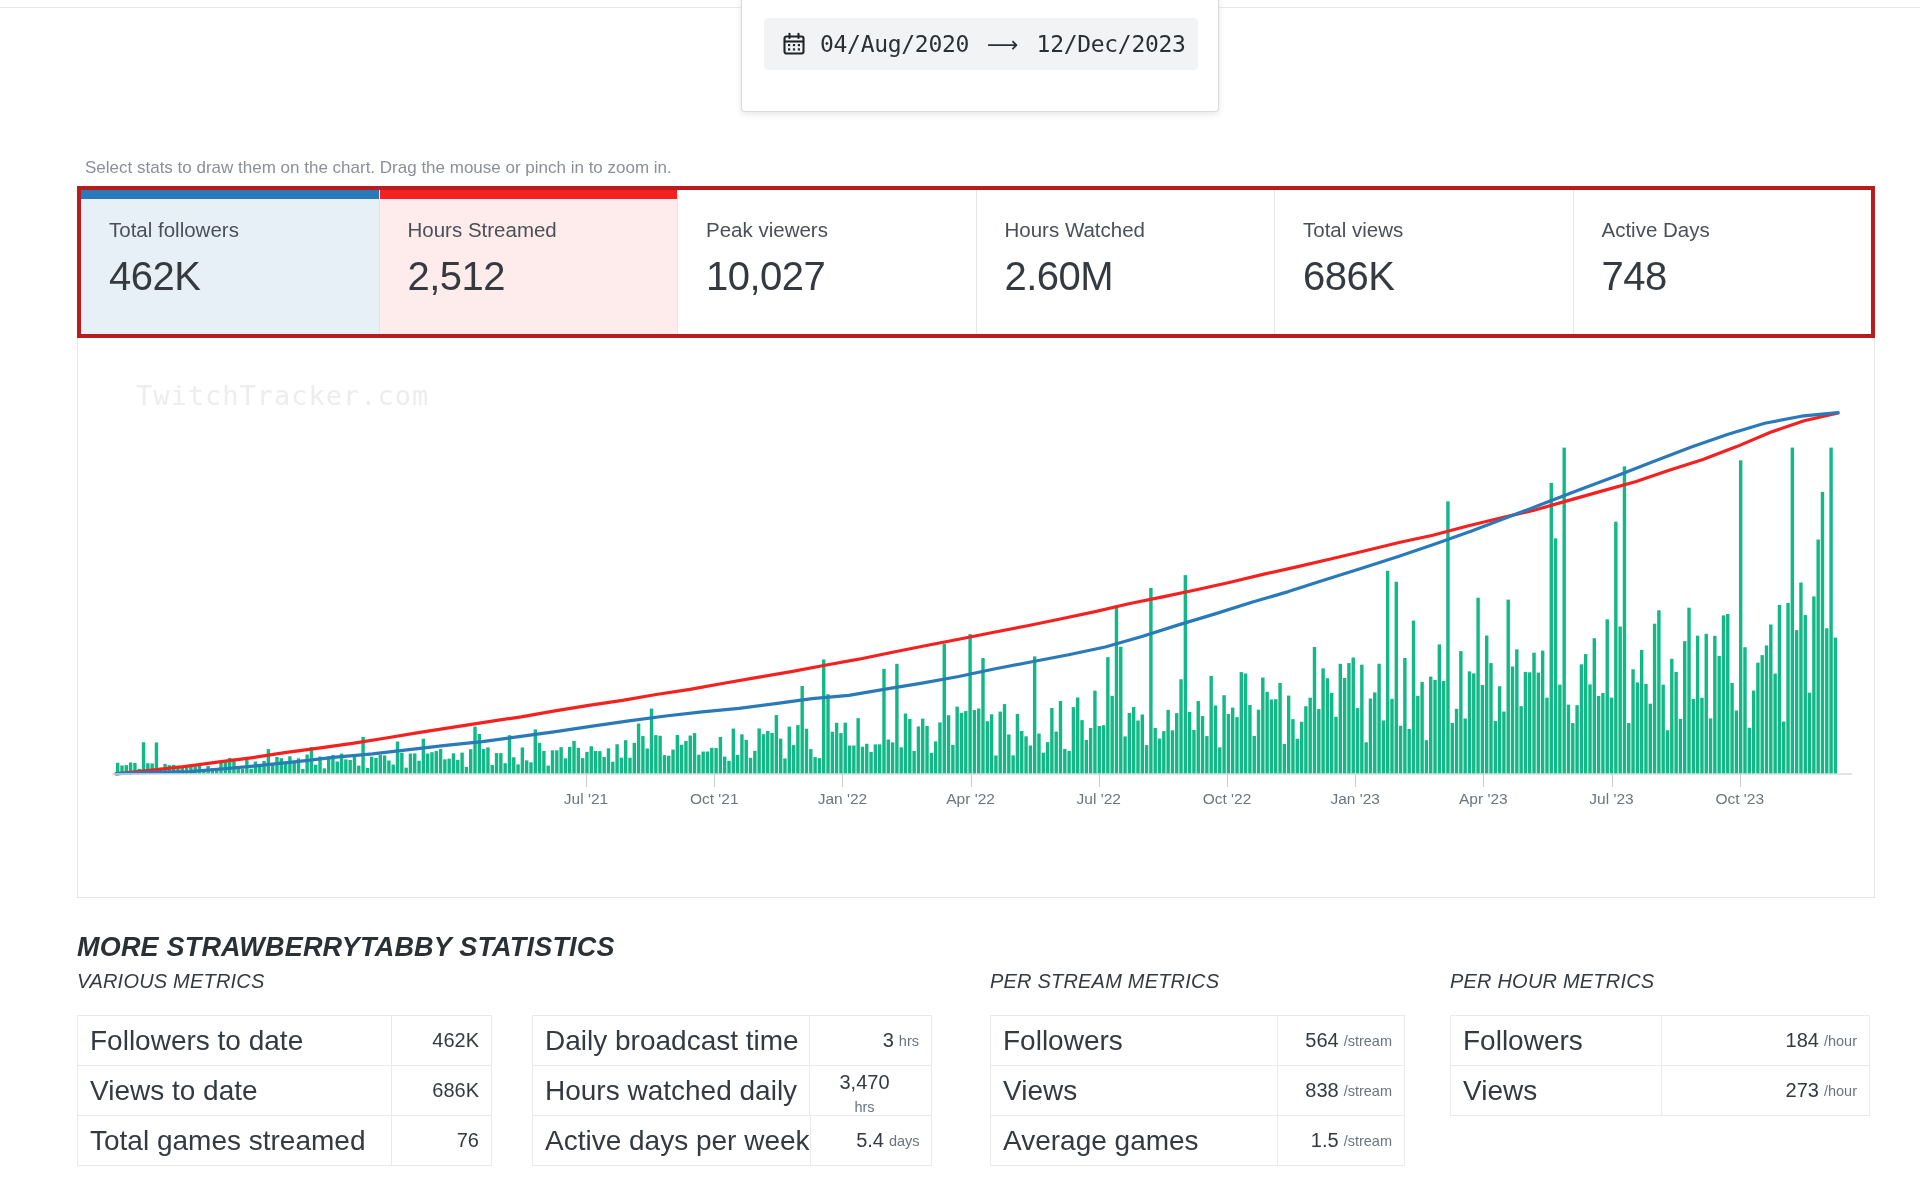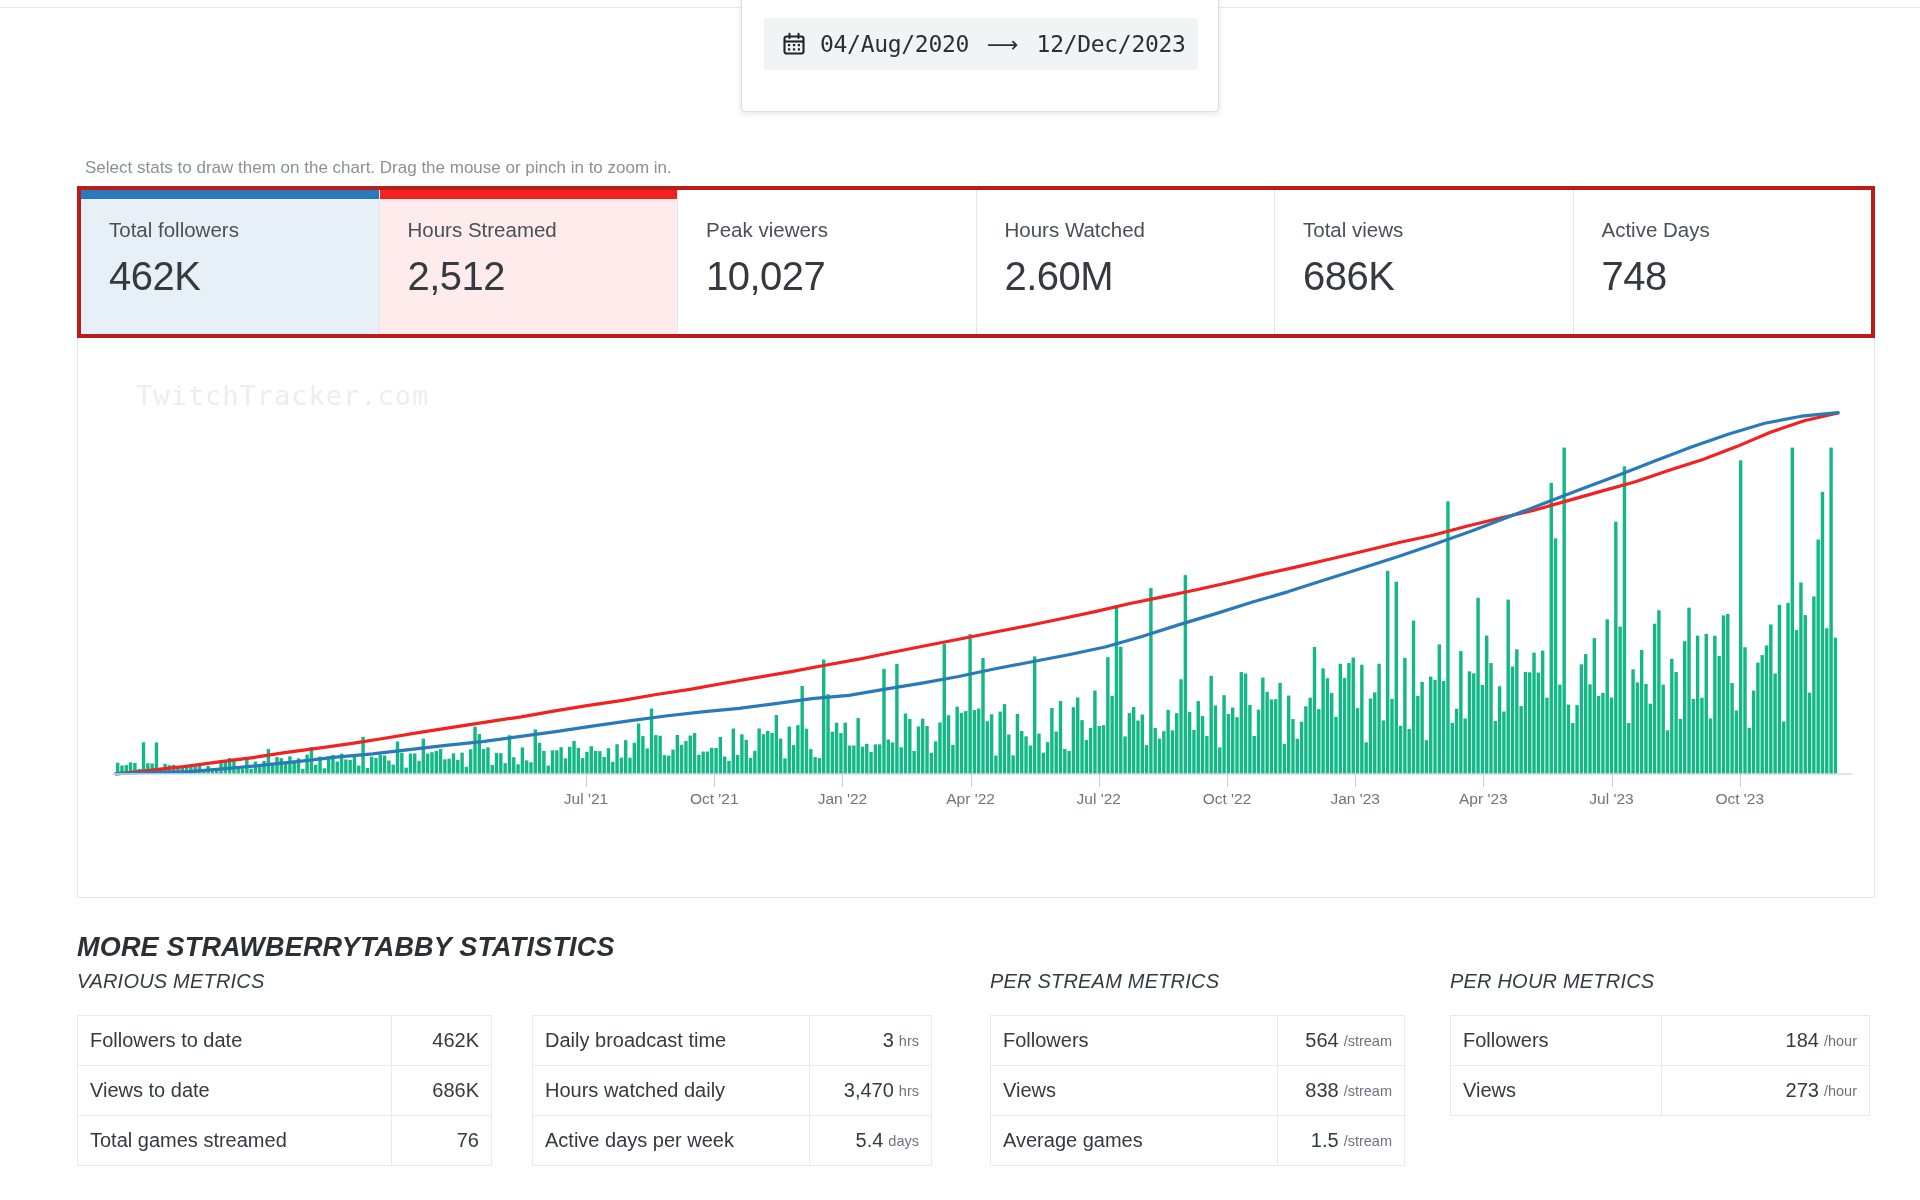--- a/index.html
+++ b/index.html
@@ -167,21 +167,21 @@
   }
   .mrow {
     display: flex;
     height: 50px;
     border-bottom: 1px solid #e8eaec;
     align-items: center;
   }
   .mrow .k {
     flex: 1 1 auto;
     padding-left: 12px;
-    font-size: 20px;
+    font-size: 28px;
     color: #343a40;
     white-space: nowrap;
   }
   .mrow .vcell {
     flex: none;
     border-left: 1px solid #e8eaec;
     height: 100%;
     display: flex;
     align-items: center;
     justify-content: flex-end;
@@ -722,21 +722,21 @@
       <div class="mtable" style="left: 532px; top: 1015px; width: 400px;">
         <div class="mrow">
           <div class="k">Daily broadcast time</div>
           <div class="vcell" style="width: 122px;">
             <span class="v">3</span>
             <span class="u">hrs</span>
           </div>
         </div>
         <div class="mrow">
           <div class="k">Hours watched daily</div>
-          <div class="vcell" style="width: 122px;">
+          <div class="vcell" style="width: 122px; flex-direction: column;">
             <span class="v">3,470</span>
             <span class="u">hrs</span>
           </div>
         </div>
         <div class="mrow">
           <div class="k">Active days per week</div>
           <div class="vcell" style="width: 122px;">
             <span class="v">5.4</span>
             <span class="u">days</span>
           </div>

